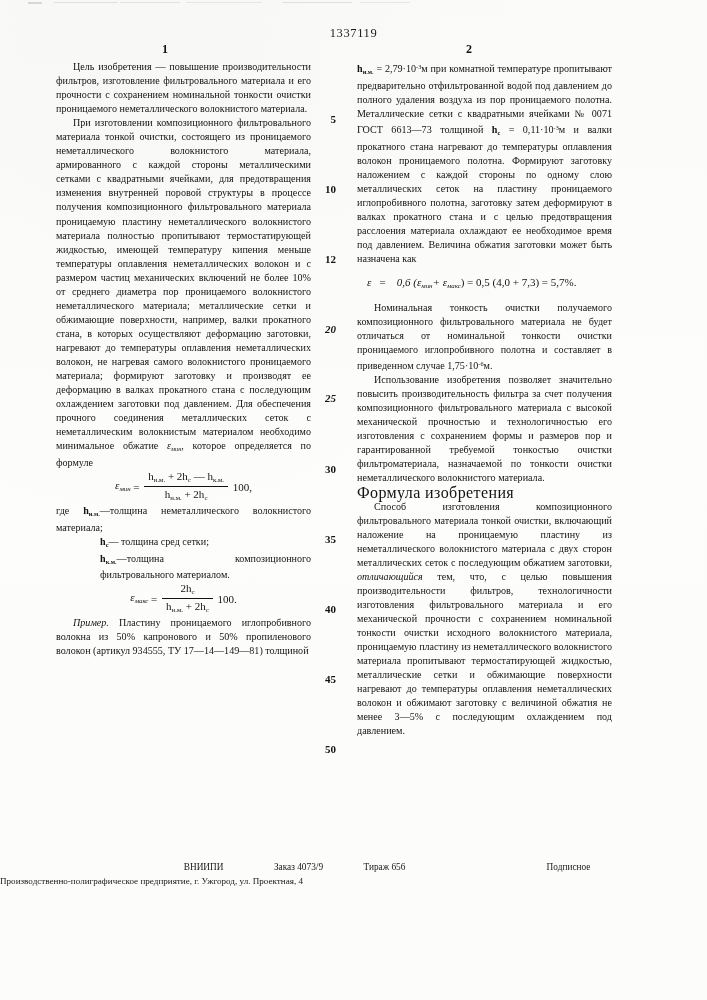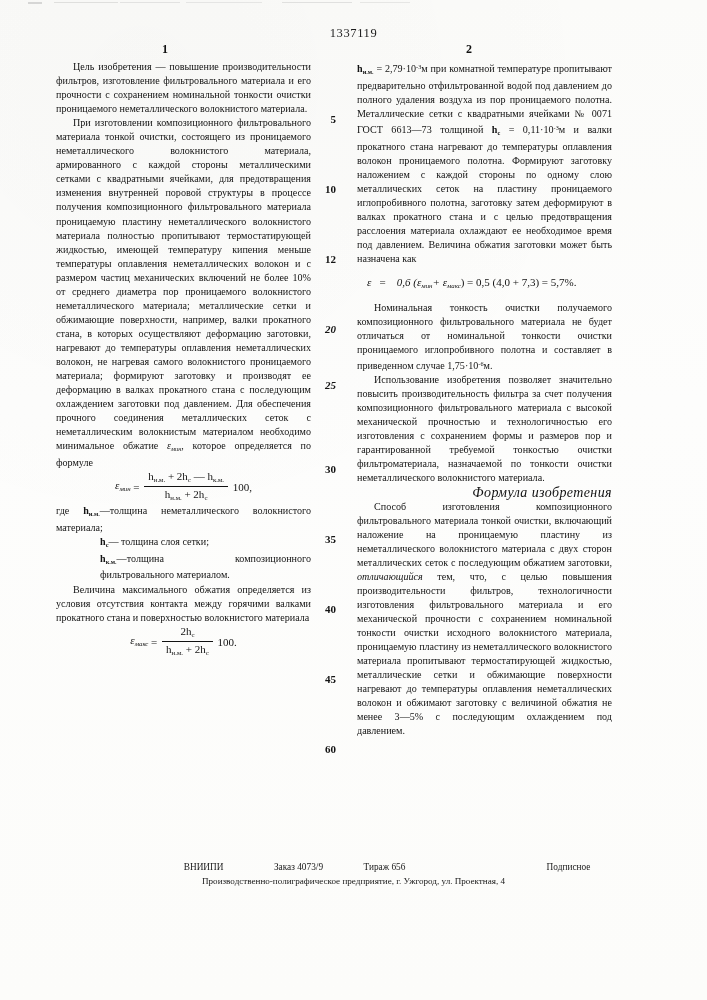--- a/index.html
+++ b/index.html
@@ -73,36 +73,36 @@
     text-align:center;
     margin:0 2px;
   }
   .frac .num{display:block;padding:0 4px 0px 4px;border-bottom:1.2px solid #111;line-height:13px;}
   .frac .den{display:block;padding:1px 4px 0 4px;line-height:13px;}
   .vc{display:inline-block;vertical-align:middle;}
   sub{font-size:.62em;vertical-align:-0.25em;letter-spacing:0;}
   sup{font-size:.62em;vertical-align:0.5em;}
   .ital{font-style:italic;}
   .sect{
-    text-align:right;font-style:italic;font-size:14px;
+    text-align:left;font-size:16px;
     margin:13px 0 9px 0;text-indent:0;letter-spacing:.4px;
   }
   .deflist{margin:1px 0 0 0;}
   .deflist .row{text-indent:0;}
   .footer{
     position:absolute;left:0;width:707px;
     font-size:9.3px;color:#171717;text-align:center;
   }
   .footer .l1{position:absolute;top:862px;left:0;width:707px;display:flex;justify-content:center;gap:0;}
   .footer .l1 span{display:inline-block;}
   .f-a{width:150px;text-align:right;padding-right:10px;}
   .f-b{width:130px;text-align:center;}
   .f-c{width:130px;text-align:left;}
   .f-d{width:130px;text-align:center;padding-left:10px;}
-  .footer .l2{position:absolute;top:876px;left:0;width:707px;text-align:center;font-size:9.1px;}
+  .footer .l2{position:absolute;top:876px;left:0;width:707px;text-align:left;font-size:9.1px;}
   .eps{font-style:italic;}
 </style>
 </head>
 <body>
 
 <div class="page">
 
   <div class="scanmark sm1"></div>
   <div class="scanmark sm2"></div>
   <div class="scanmark sm3"></div>
@@ -123,49 +123,49 @@
       <span class="vc">=</span>
       <span class="frac">
         <span class="num"><span>h</span><sub>н.м.</sub> <span>+ 2h</span><sub>с</sub> <span>— h</span><sub>к.м.</sub></span>
         <span class="den"><span>h</span><sub>н.м.</sub> <span>+ 2h</span><sub>с</sub></span>
       </span>
       <span class="vc">100,</span>
     </p>
 
     <div class="deflist">
       <p class="row"><span>где</span> <b><span>h</span><sub>н.м.</sub></b><span>—</span><span>толщина неметаллического волокнистого материала;</span></p>
-      <p class="row" style="padding-left:44px;"><b><span>h</span><sub>с</sub></b><span>—</span> <span>толщина слоя сетки;</span></p>
+      <p class="row" style="padding-left:44px;"><b><span>h</span><sub>с</sub></b><span>—</span> <span>толщина сред сетки;</span></p>
       <p class="row" style="padding-left:44px;"><b><span>h</span><sub>к.м.</sub></b><span>—</span><span>толщина композиционного фильтровального материалом.</span></p>
     </div>
 
-    <p class="ind" style="margin-top:1px;">Величина максимального обжатия определяется из условия отсутствия контакта между горячими валками прокатного стана и поверхностью волокнистого материала</p>
 
     <p class="formula">
       <span class="vc eps"><span>ε</span><sub>макс</sub></span>
       <span class="vc">=</span>
       <span class="frac">
         <span class="num"><span>2h</span><sub>с</sub></span>
         <span class="den"><span>h</span><sub>н.м.</sub> <span>+ 2h</span><sub>с</sub></span>
       </span>
       <span class="vc">100.</span>
     </p>
 
+    <p class="ind"><span class="ital">Пример.</span><span> Пластину проницаемого иглопробивного волокна из 50% капронового и 50% пропиленового волокон (артикул 934555, ТУ 17—14—149—81) толщиной</span></p>
   </div>
 
   <div class="gutter">
     <div style="top:52px;">5</div>
     <div style="top:122px;">10</div>
     <div style="top:192px;">12</div>
     <div style="top:262px;font-style:italic;">20</div>
-    <div style="top:318px;font-style:italic;">25</div>
+    <div style="top:331px;font-style:italic;">25</div>
     <div style="top:402px;">30</div>
     <div style="top:472px;">35</div>
     <div style="top:542px;">40</div>
     <div style="top:612px;">45</div>
-    <div style="top:682px;">60</div>
+    <div style="top:682px;">50</div>
   </div>
 
   <div class="col right">
     <p class="noind"><b><span>h</span><sub>н.м.</sub></b> <span>= 2,79·10</span><sup>-3</sup><span>м</span><span> при комнатной температуре пропитывают предварительно отфильтрованной водой под давлением до полного удаления воздуха из пор проницаемого полотна. Металлические сетки с квадратными ячейками № 0071 ГОСТ 6613—73 толщиной</span> <b><span>h</span><sub>с</sub></b> <span>= 0,11·10</span><sup>-3</sup><span>м</span><span> и валки прокатного стана нагревают до температуры оплавления волокон проницаемого полотна. Формируют заготовку наложением с каждой стороны по одному слою металлических сеток на пластину проницаемого иглопробивного полотна, заготовку затем деформируют в валках прокатного стана и с целью предотвращения расслоения материала охлаждают ее необходимое время под давлением. Величина обжатия заготовки может быть назначена как</span></p>
 
     <p class="formula" style="margin:9px 0 8px 0;text-align:left;padding-left:10px;">
       <span class="eps">ε</span>
       &nbsp;&nbsp;<span>=</span>&nbsp;&nbsp;&nbsp;
       <span class="eps"><span>0,6 (ε</span><sub>мин</sub></span><span class="eps"><span>+ ε</span><sub>макс</sub></span><span>) = 0,5 (4,0 + 7,3) = 5,7%.</span>
     </p>

